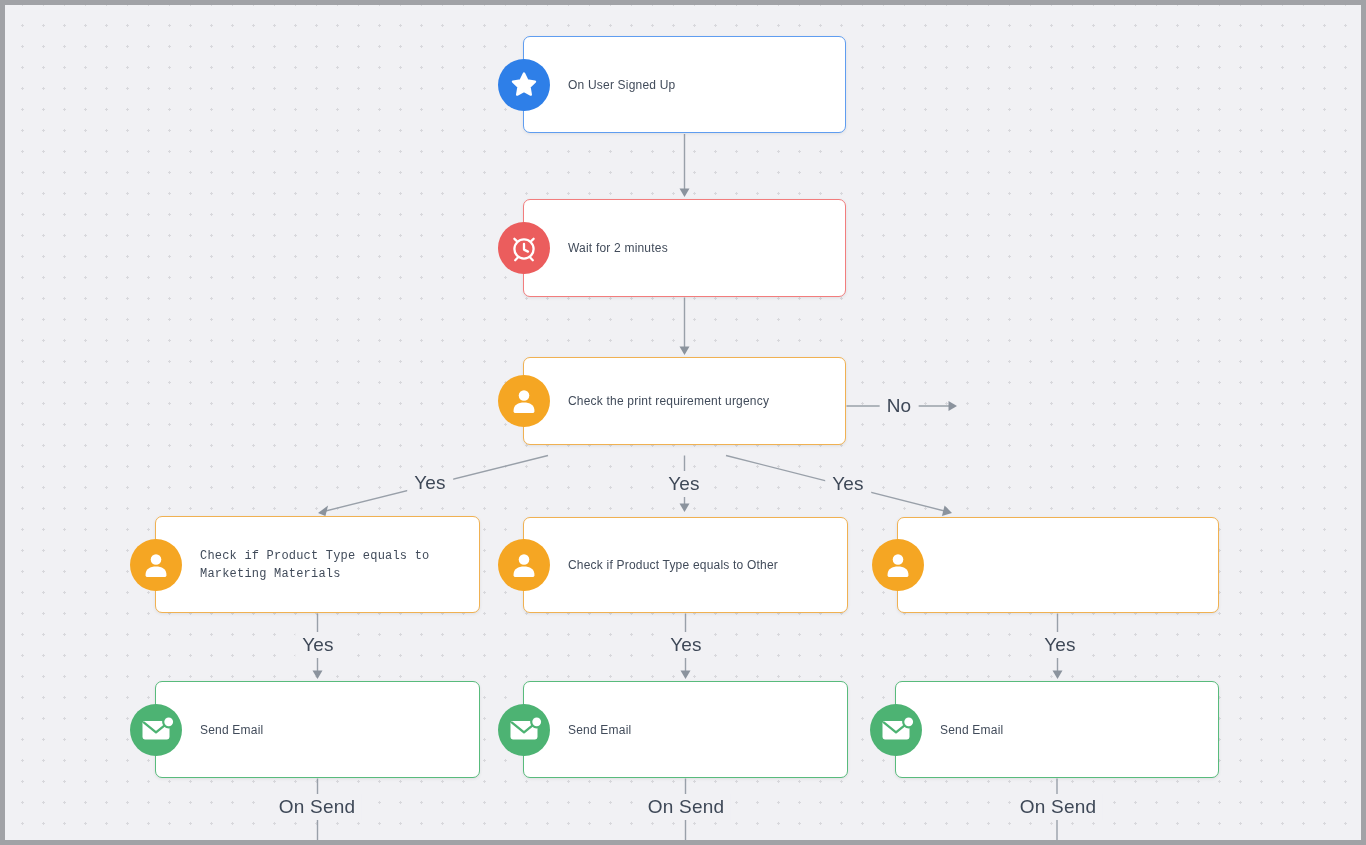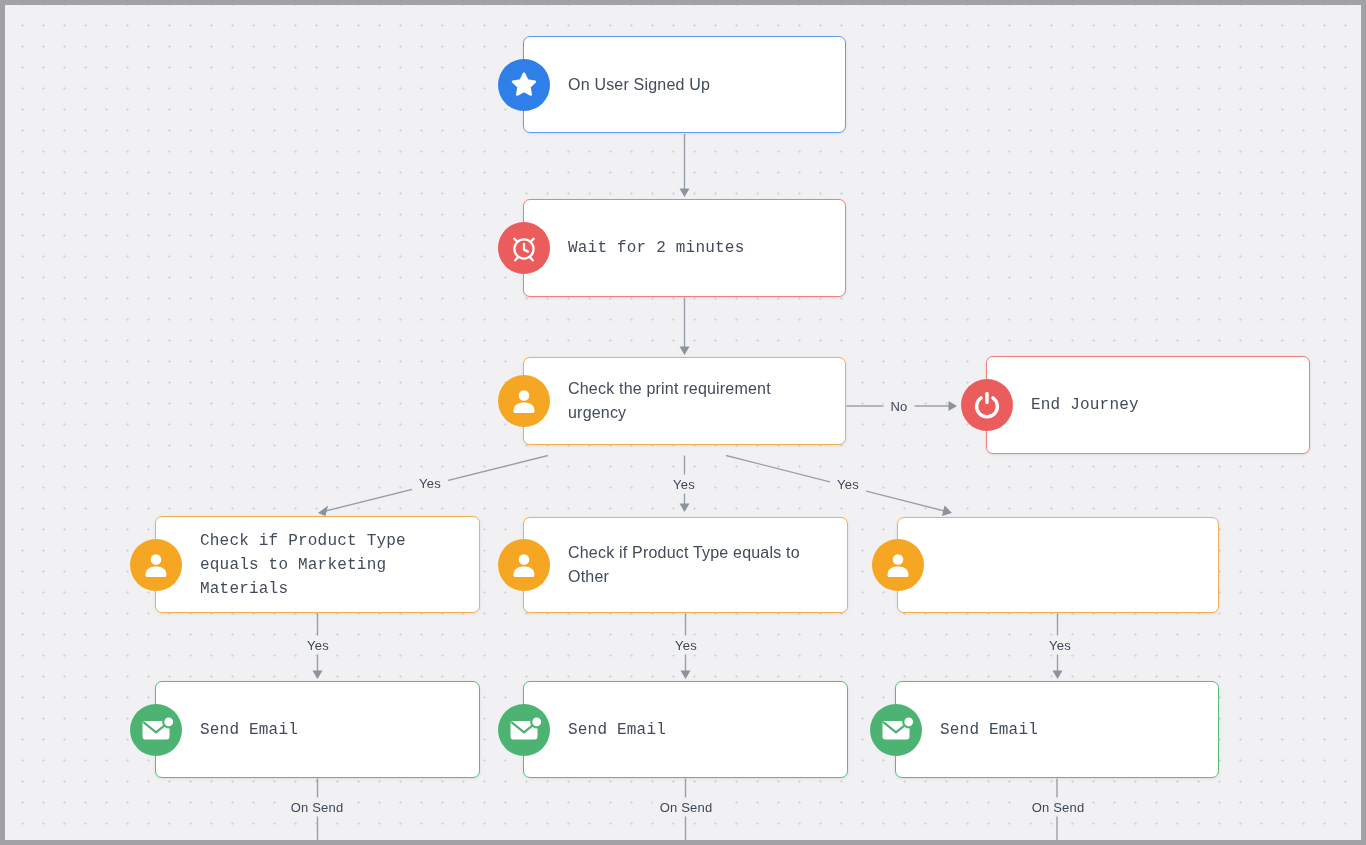--- a/index.html
+++ b/index.html
@@ -52,55 +52,55 @@
     background: #ffffff;
     border-radius: 7px;
     border: 1.6px solid #ccc;
     display: flex;
     align-items: center;
     padding: 0 38px 0 44px;
     box-shadow: 0 1px 3px rgba(60,64,67,0.10);
     cursor: pointer;
   }
   .node .label {
-    font-size: 16px;
+    font-size: 12px;
     line-height: 1.5;
     color: #414b5a;
     letter-spacing: 0.2px;
   }
   .node .icon {
     position: absolute;
     left: -26px;
     top: 50%;
     transform: translateY(-50%);
     width: 52px;
     height: 52px;
     border-radius: 50%;
     display: flex;
     align-items: center;
     justify-content: center;
   }
   .node .icon svg { display: block; }
 
   .node.blue   { border-color: #5f9df0; }
-  .node.red    { border-color: #f27d7d; font-family: Liberation Mono, monospace; }
+  .node.red    { border-color: #f27d7d; }
   .node.orange { border-color: #f0b152; }
-  .node.green  { border-color: #58bb7c; font-family: Liberation Mono, monospace; }
+  .node.green  { border-color: #58bb7c; }
 
   .icon.blue-bg   { background: #2e7fe8; }
   .icon.red-bg    { background: #eb5d5d; }
   .icon.orange-bg { background: #f5a623; }
   .icon.green-bg  { background: #4db373; }
 
   .edge-label {
     position: absolute;
     transform: translate(-50%, -50%);
     background: #f1f1f4;
     color: #3e4857;
-    font-size: 13px;
+    font-size: 19px;
     letter-spacing: 0.2px;
     padding: 2px 7px;
     white-space: nowrap;
     pointer-events: none;
   }
 </style>
 </head>
 <body>
 
 <div class="screen">
@@ -176,31 +176,20 @@
           <svg width="52" height="52" viewBox="0 0 52 52">
             <g fill="#fff">
               <circle cx="26" cy="20.5" r="5.3"></circle>
               <path d="M15.5 36.2 c0 -6.4 4.8 -8.6 10.5 -8.6 s10.5 2.2 10.5 8.6 c0 1.1 -0.9 1.8 -2 1.8 h-17 c-1.1 0 -2 -0.7 -2 -1.8 z"></path>
             </g>
           </svg>
         </span>
         <span class="label">Check the print requirement urgency</span>
       </div>
 
-      <div class="node red" style="left:986px; top:356px; width:324px; height:98px;">
-        <span class="icon red-bg">
-          <svg width="52" height="52" viewBox="0 0 52 52">
-            <g stroke="#fff" stroke-width="3.4" fill="none" stroke-linecap="round">
-              <path d="M20.1 18.9 a10.4 10.4 0 1 0 11.8 0"></path>
-              <path d="M26 14.4 v9.2"></path>
-            </g>
-          </svg>
-        </span>
-        <span class="label">End Journey</span>
-      </div>
 
       <div class="node orange" style="left:155px; top:516px; width:325px; height:97px;font-family:Liberation Mono, monospace;">
         <span class="icon orange-bg">
           <svg width="52" height="52" viewBox="0 0 52 52">
             <g fill="#fff">
               <circle cx="26" cy="20.5" r="5.3"></circle>
               <path d="M15.5 36.2 c0 -6.4 4.8 -8.6 10.5 -8.6 s10.5 2.2 10.5 8.6 c0 1.1 -0.9 1.8 -2 1.8 h-17 c-1.1 0 -2 -0.7 -2 -1.8 z"></path>
             </g>
           </svg>
         </span>

